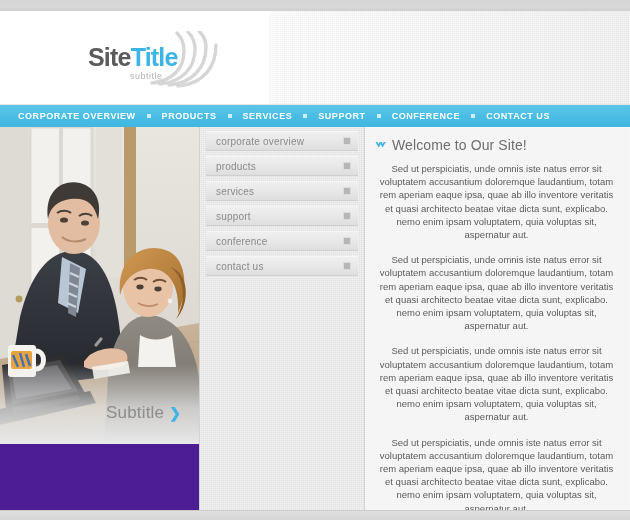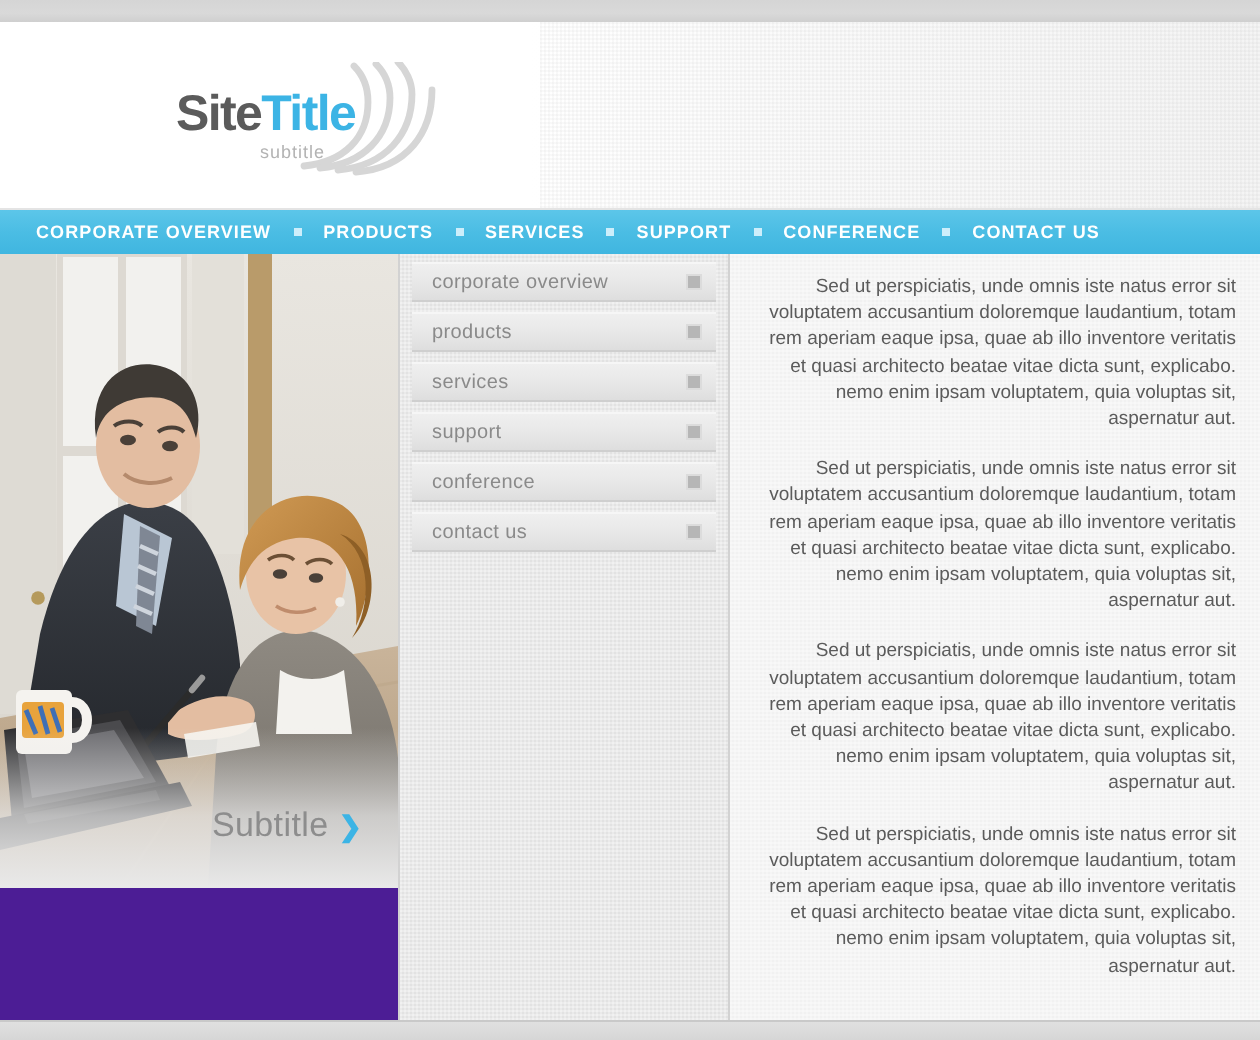--- a/index.html
+++ b/index.html
@@ -239,21 +239,21 @@
     font-size: 14px;
     color: #6e6e6e;
     letter-spacing: 0.1px;
   }
   .para {
     font-size: 9.5px;
     line-height: 13.2px;
     color: #5b5b5b;
     margin: 0 0 12px 0;
     padding-left: 2px;
-    text-align: right;
+    text-align: center;
   }
 
   
   .bottom-strip {
     position: absolute;
     left: 0; bottom: 0;
     width: 630px;
     height: 10px;
     background: linear-gradient(to bottom, #e0e0e0 0%, #d6d6d6 100%);
     border-top: 1px solid #c9c9c9;
@@ -412,20 +412,27 @@
         <span class="menu-label">conference</span>
         <span class="menu-sq"></span>
       </div>
       <div class="menu-item">
         <span class="menu-label">contact us</span>
         <span class="menu-sq"></span>
       </div>
     </div>
 
     <div class="content-col">
+      <div class="welcome-head">
+        <svg class="welcome-icon" width="11" height="9" viewBox="0 0 11 9">
+          <path d="M0.5 1 L2.6 1 L3.7 3.2 L4.8 1 L6.9 1 L3.7 6.6 Z" fill="#3cb4e5"></path>
+          <path d="M4.4 1 L6.5 1 L7.6 3.2 L8.7 1 L10.8 1 L7.6 6.6 Z" fill="#3cb4e5"></path>
+        </svg>
+        <span class="welcome-text">Welcome to Our Site!</span>
+      </div>
 
       <p class="para">Sed ut perspiciatis, unde omnis iste natus error sit voluptatem accusantium doloremque laudantium, totam rem aperiam eaque ipsa, quae ab illo inventore veritatis et quasi architecto beatae vitae dicta sunt, explicabo. nemo enim ipsam voluptatem, quia voluptas sit, aspernatur aut.</p>
       <p class="para">Sed ut perspiciatis, unde omnis iste natus error sit voluptatem accusantium doloremque laudantium, totam rem aperiam eaque ipsa, quae ab illo inventore veritatis et quasi architecto beatae vitae dicta sunt, explicabo. nemo enim ipsam voluptatem, quia voluptas sit, aspernatur aut.</p>
       <p class="para">Sed ut perspiciatis, unde omnis iste natus error sit voluptatem accusantium doloremque laudantium, totam rem aperiam eaque ipsa, quae ab illo inventore veritatis et quasi architecto beatae vitae dicta sunt, explicabo. nemo enim ipsam voluptatem, quia voluptas sit, aspernatur aut.</p>
       <p class="para">Sed ut perspiciatis, unde omnis iste natus error sit voluptatem accusantium doloremque laudantium, totam rem aperiam eaque ipsa, quae ab illo inventore veritatis et quasi architecto beatae vitae dicta sunt, explicabo. nemo enim ipsam voluptatem, quia voluptas sit, aspernatur aut.</p>
 
     </div>
 
   </div>
 

